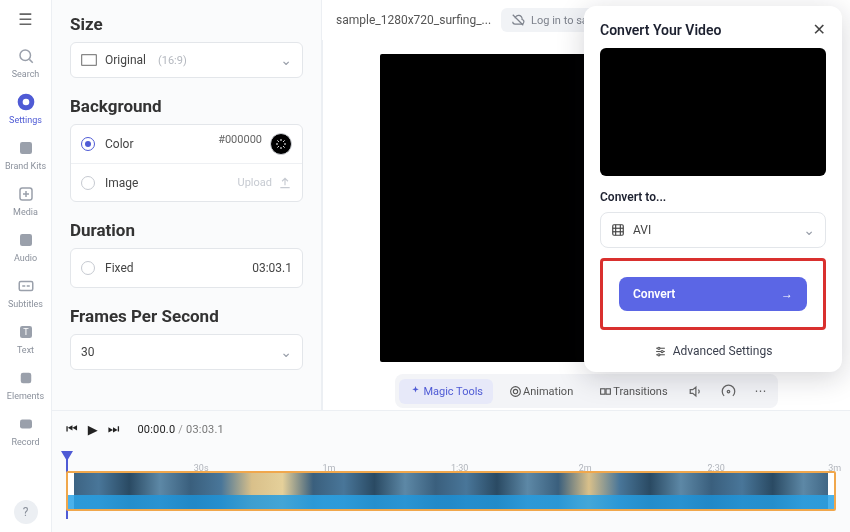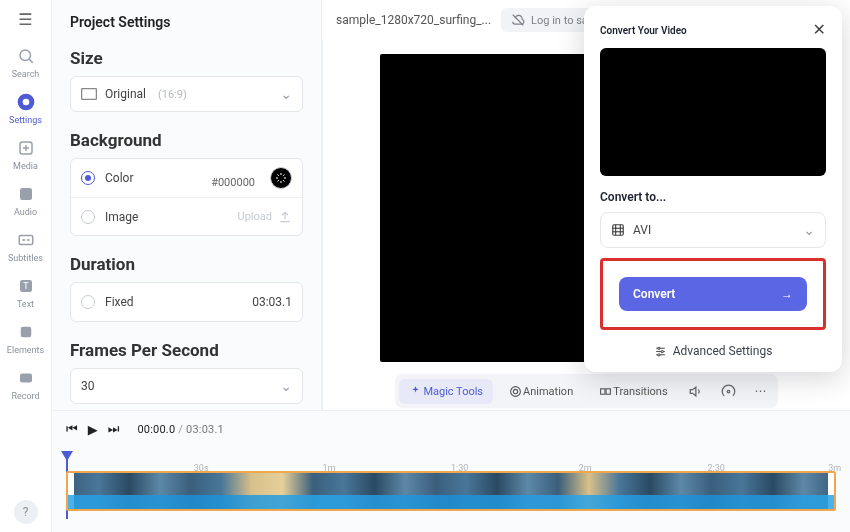--- a/index.html
+++ b/index.html
@@ -24,21 +24,21 @@
   .dropdown .left { display:flex; align-items:center; gap:8px; color:#444; font-size:12px;}
   .dropdown .hint { color:#b4b8bf; font-size:11px; margin-left:4px;}
   .chev { color:#9aa0ab; font-size:14px;}
   .box { border:1px solid #e3e6ea; border-radius:6px; background:#fff; }
   .radio-row { display:flex; align-items:center; height: 38px; padding: 0 10px; justify-content: space-between; }
   .radio-row + .radio-row { border-top: 1px solid #eef0f3; }
   .radio-left { display:flex; align-items:center; gap:10px; font-size:12px; color:#444;}
   .radio { width:14px; height:14px; border-radius:50%; border:1.5px solid #c6cad1; display:inline-flex; align-items:center;justify-content:center;}
   .radio.checked { border-color:#4f5bd5; }
   .radio.checked::after { content:""; width:6px; height:6px; border-radius:50%; background:#4f5bd5; }
-  .color-right { display:flex; align-items:flex-end; gap:15px; }
+  .color-right { display:flex; align-items:flex-start; gap:8px; }
   .color-code { font-size:11px; color:#666;}
   .swatch { width:22px;height:22px;border-radius:50%;background:#000;display:flex;align-items:center;justify-content:center;border:1px solid #d0d3d8;}
   .swatch svg{color:#fff;}
   .upload-txt { font-size:11px; color:#c6cad1; display:flex; align-items:center; gap:6px;}
   .dur-val { font-size:12px; color:#444;}
 
   
   .topbar { position:absolute; left:322px; top:0; height:40px; width:528px; display:flex; align-items:center; gap:10px; padding: 0 14px; background:#fff;}
   .filename { font-size:12px; color:#555; max-width:170px; white-space:nowrap; overflow:hidden; text-overflow:ellipsis;}
   .login-btn { display:flex; align-items:center; gap:6px; font-size:11px; color:#7d828c; background:#f1f3f6; padding:5px 10px; border-radius:6px; cursor:pointer;}
@@ -68,21 +68,21 @@
       position:relative; overflow:hidden;}
   .track::after{ content:""; position:absolute; left:0; right:0; bottom:0; height:14px; background: linear-gradient(90deg,#2aa4e8,#1c8fd4,#2aa4e8,#1c8fd4,#2aa4e8,#1c8fd4,#2aa4e8); opacity:0.85;}
   .track-handle{ position:absolute;top:0;width:6px;height:100%;background:#fff;}
   .track-handle.left{left:0;} .track-handle.right{right:0;}
   .playhead { position:absolute; left:14px; top:46px; width:2px; height:62px; background:#4f5bd5;}
   .playhead::before{content:"";position:absolute;top:-6px;left:-5px;width:12px;height:10px;background:#4f5bd5;clip-path:polygon(0 0,100% 0,50% 100%);}
 
   
   .modal { position:absolute; right:8px; top:6px; width:258px; background:#fff; border-radius:12px; box-shadow:0 6px 28px rgba(20,24,40,0.18); padding:16px 16px 14px 16px; z-index:40;}
   .modal-head { display:flex; justify-content:space-between; align-items:center; margin-bottom:10px;}
-  .modal-title { font-size:10px; font-weight:600; color:#1d2130;}
+  .modal-title { font-size:14px; font-weight:600; color:#1d2130;}
   .close-x { font-size:16px; color:#444; cursor:pointer; line-height:1;}
   .modal-video { width:100%; height:128px; background:#000; border-radius:6px; margin-bottom:14px;}
   .convert-lbl { font-size:12px; font-weight:600; color:#1d2130; margin-bottom:8px;}
   .convert-dd { border:1px solid #e3e6ea; border-radius:8px; height:36px; display:flex;align-items:center;justify-content:space-between;padding:0 10px;cursor:pointer; font-size:12px; color:#444;}
   .convert-dd .left{display:flex;align-items:center;gap:8px;}
   .highlight-box { border:3px solid #d9302e; border-radius:4px; padding:16px; margin-top:10px;}
   .convert-btn { width:100%; height:34px; background:#5b66e5; color:#fff; border:none; border-radius:8px; font-size:12px; font-weight:600; display:flex; align-items:center; justify-content:space-between; padding:0 14px; cursor:pointer;}
   .adv-row { display:flex;align-items:center;gap:6px;justify-content:center; margin-top:14px; font-size:12px; color:#3a3f4d; cursor:pointer;}
   .adv-row svg{color:#555;}
 
@@ -107,20 +107,28 @@
   <div class="nav-item active">
     <span class="icon-wrap">
         <svg width="20" height="20" viewBox="0 0 24 24" fill="currentColor">
           <circle cx="12" cy="12" r="3" fill="#fff"></circle>
           <path d="M12 2a10 10 0 1 0 10 10A10 10 0 0 0 12 2Zm0 14a4 4 0 1 1 4-4 4 4 0 0 1-4 4Z"></path>
         </svg>
       </span>
     <span class="nav-label">Settings</span>
   </div>
 
+  <div class="nav-item">
+    <span class="icon-wrap">
+        <svg width="18" height="18" viewBox="0 0 24 24" fill="currentColor">
+          <rect x="4" y="4" width="16" height="16" rx="3"></rect>
+        </svg>
+      </span>
+    <span class="nav-label">Brand Kits</span>
+  </div>
 
   <div class="nav-item">
     <span class="icon-wrap">
         <svg width="18" height="18" viewBox="0 0 24 24" fill="none" stroke="currentColor" stroke-width="2">
           <rect x="4" y="4" width="16" height="16" rx="3"></rect>
           <line x1="12" y1="8" x2="12" y2="16"></line>
           <line x1="8" y1="12" x2="16" y2="12"></line>
         </svg>
       </span>
     <span class="nav-label">Media</span>
@@ -171,21 +179,20 @@
           <rect x="4" y="6" width="16" height="12" rx="3"></rect>
         </svg>
       </span>
     <span class="nav-label">Record</span>
   </div>
 
   <div class="help-circle">?</div>
 </div>
 
 <div class="panel">
-  <h2>Project Settings</h2>
 
   <div class="section">
     <div class="section-label">Size</div>
     <div class="dropdown">
       <span class="left">
         <span>
             <svg width="16" height="12" viewBox="0 0 16 12" fill="none" stroke="#888" stroke-width="1.3">
               <rect x="0.6" y="0.6" width="14.8" height="10.8" rx="1"></rect>
             </svg>
           </span>

